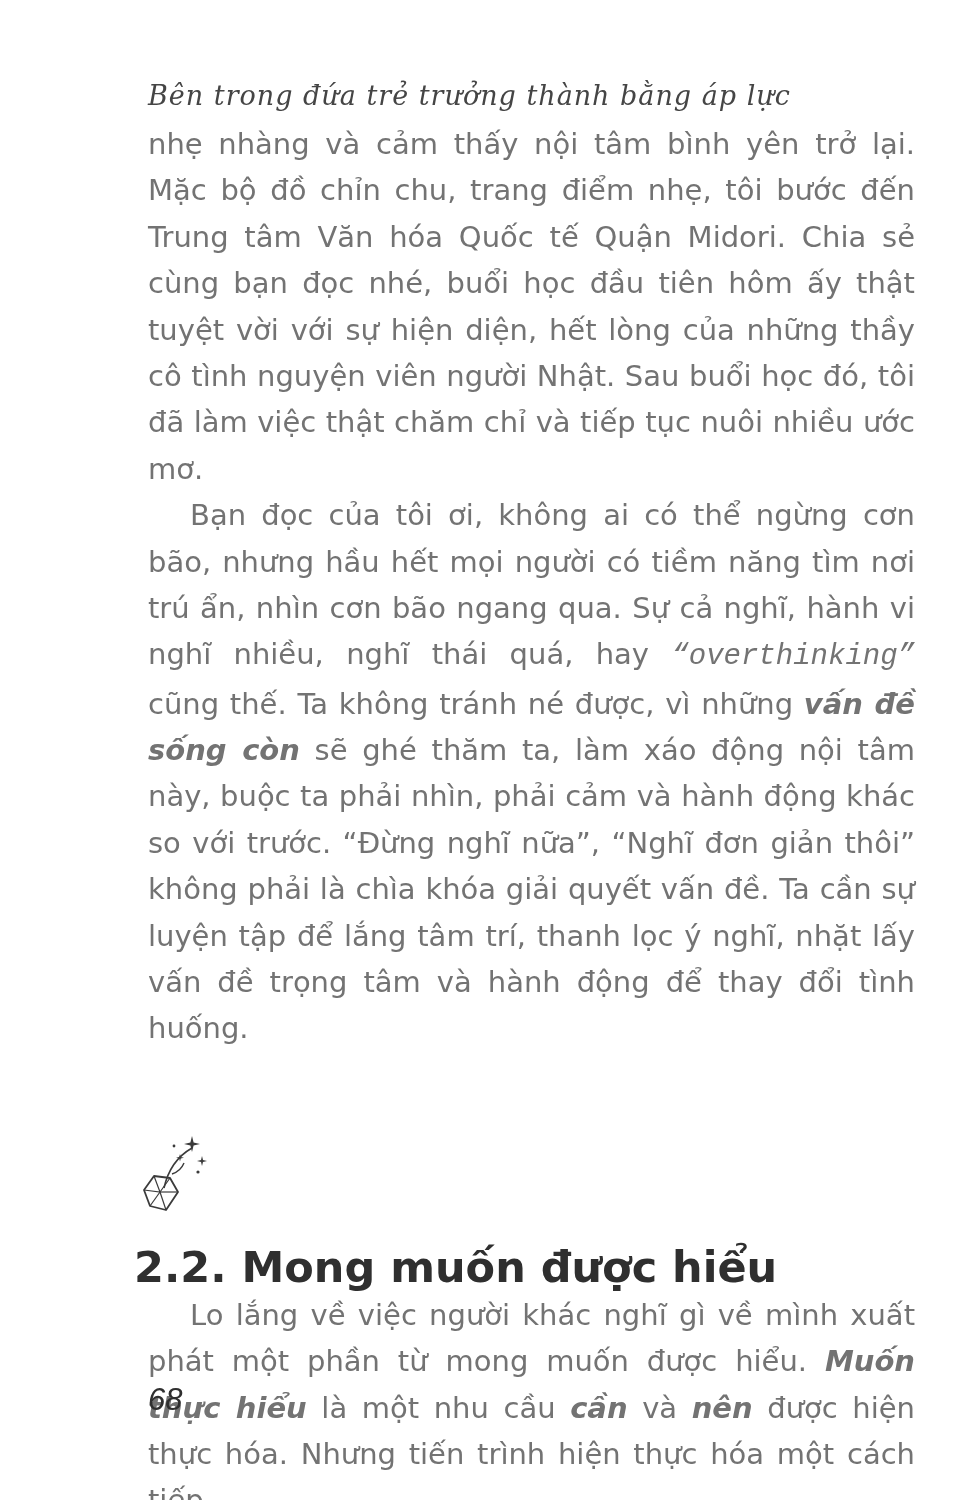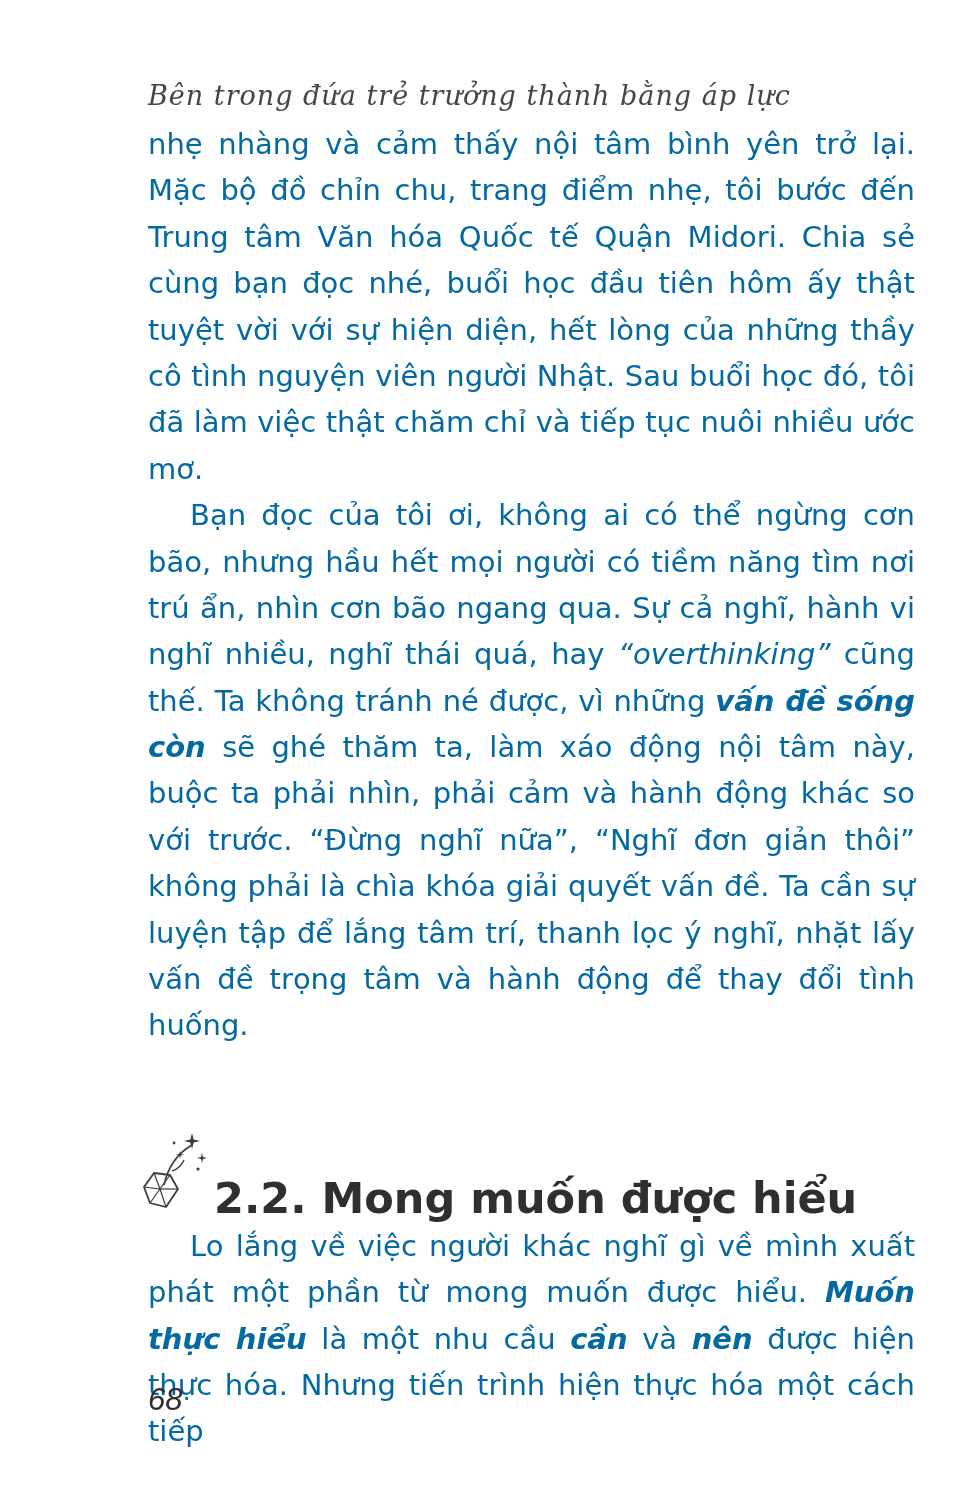--- a/index.html
+++ b/index.html
@@ -25,33 +25,34 @@
     letter-spacing: 1px;
     color: #454545;
     margin: 0 0 10px 0;
     white-space: nowrap;
   }
   p.body-par {
     font-size: 29px;
     line-height: 1.60;
     text-align: justify;
     margin: 0;
-    color: #0369a1;
+    color: #737373;
   }
   .par-1 { margin-top: 10px; }
   .par-2 { margin-top: 26px; text-indent: 42px; }
   .par-3 { margin-top: 72px; text-indent: 42px; }
-  .it  { font-style: italic; }
+  .it  { font-style: italic; font-family: Liberation Mono, monospace; }
   .bi  { font-style: italic; font-weight: bold; }
   .section-heading-row {
     display: flex;
-    align-items: flex-end;
-    gap: 4px;
+    align-items: flex-start;
+    gap: 16px;
     margin-top: 78px;
     margin-left: -14px;
+    flex-direction: column;
   }
   .section-icon { flex: 0 0 auto; }
   .section-heading {
     font-family: "DejaVu Sans", sans-serif;
     font-size: 43px;
     font-weight: 700;
     color: #2f2f2f;
     letter-spacing: 0px;
     margin: 0;
     white-space: nowrap;

